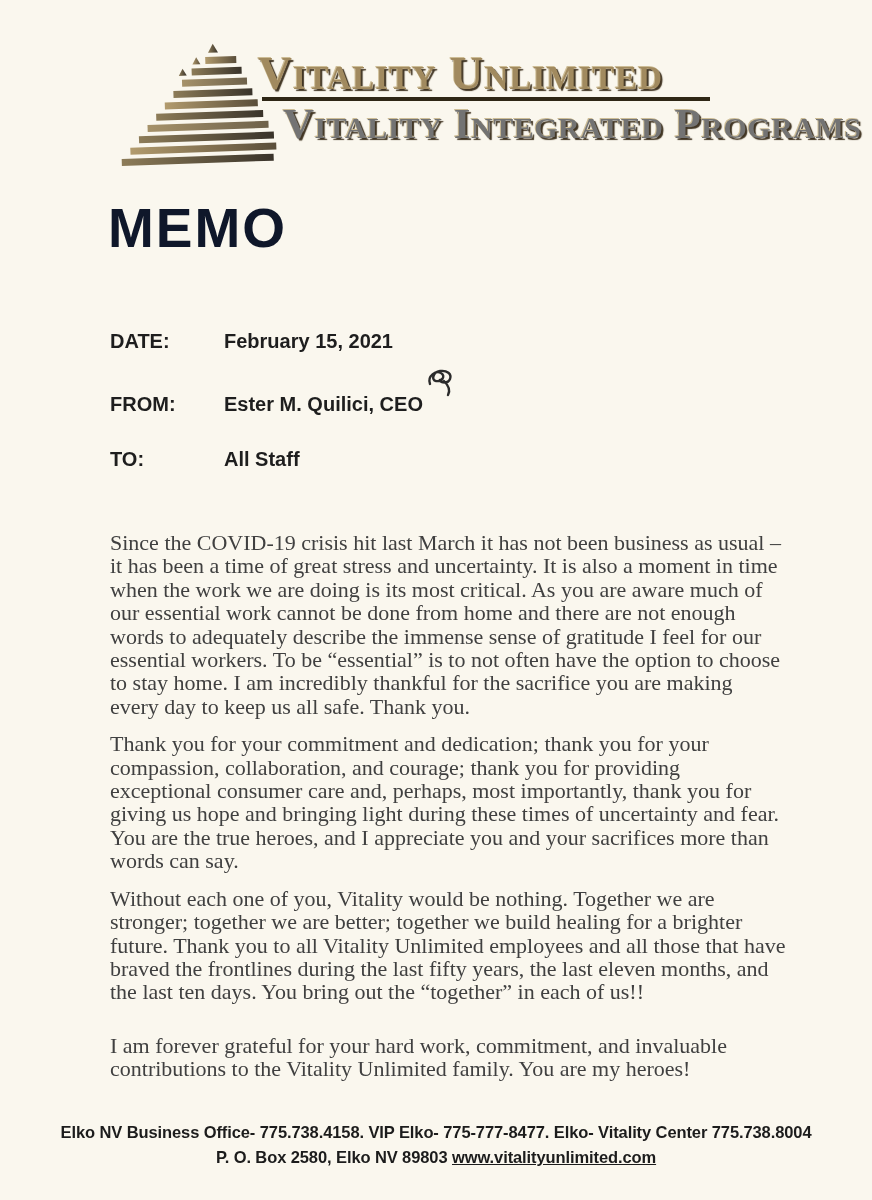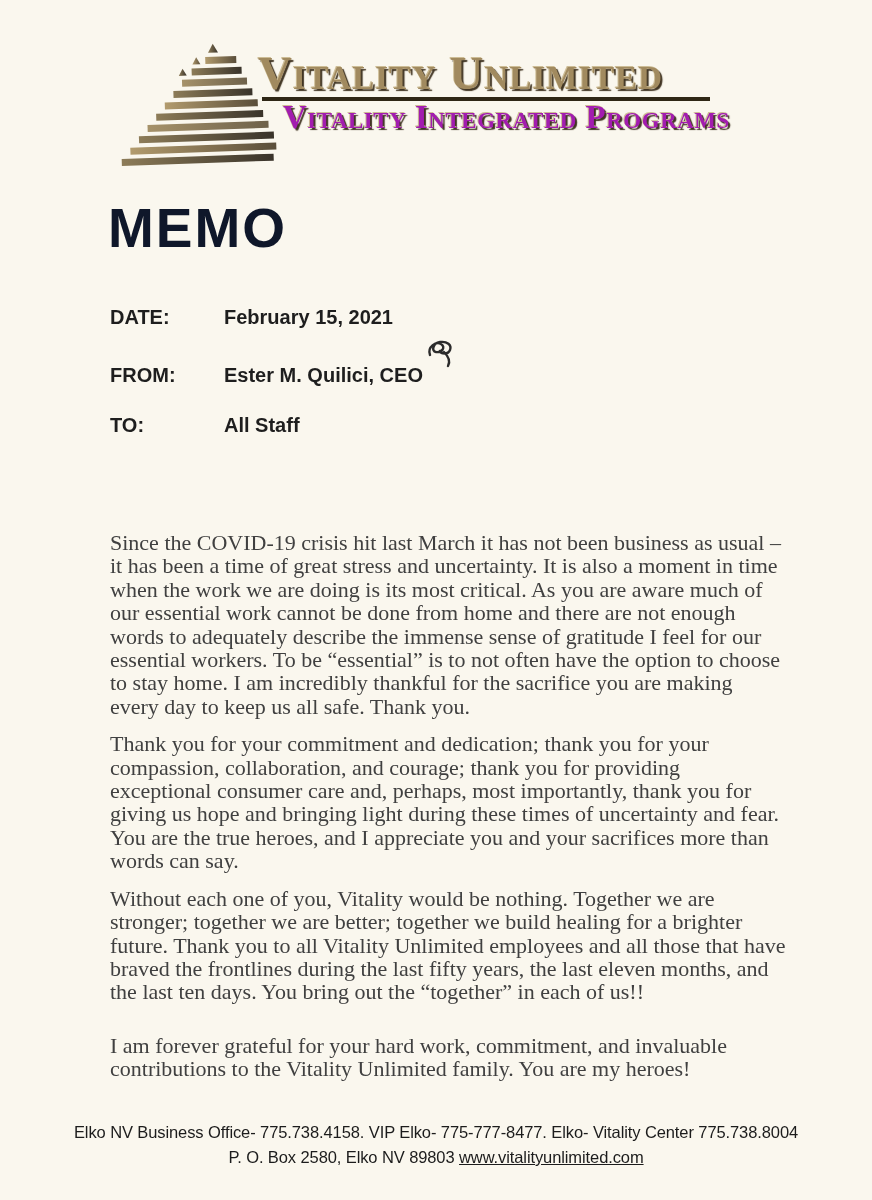--- a/index.html
+++ b/index.html
@@ -18,47 +18,47 @@
     color:#a18a5f; white-space:nowrap;
     text-shadow:-1px -1px 0 #cdbd96, 2px 2px 1px #413523;
   }
   .brand-rule {
     position:absolute; left:262px; top:97px; width:448px; height:4px;
     background:#2f2716;
   }
   .brand-subtitle {
     position:absolute; left:283px; top:99px; width:520px;
     font-family:"Liberation Serif", serif; font-weight:bold;
-    font-variant:small-caps; font-size:33px; letter-spacing:0.5px;
-    color:#a21caf; white-space:nowrap;
+    font-variant:small-caps; font-size:43px; letter-spacing:0.5px;
+    color:#737373; white-space:nowrap;
     text-shadow:-1px -1px 0 #cdbd96, 2px 2px 1px #413523;
   }
 
   
   .memo-title {
     position:absolute; left:108px; top:196px;
     font-size:55px; font-weight:bold; letter-spacing:2px; color:#0f172a;
   }
   .meta { position:absolute; left:110px; top:302px; font-size:20px; font-weight:bold; color:#1e1e1e; }
-  .meta-row { margin-bottom:19px; line-height:31px; white-space:nowrap; }
+  .meta-row { margin-bottom:19px; line-height:31px; white-space:nowrap;margin-top:24px; }
   .meta-label { display:inline-block; width:114px; }
   .scribble { position:relative; top:-13px; left:1px; }
 
   
   .body-text {
     position:absolute; left:110px; top:531px; width:676px;
     font-size:22px; line-height:23.4px; color:#404040;font-family:Liberation Serif, serif;
   }
   .body-text p { margin:0 0 14px 0; }
   .body-text p.gap-after { margin-bottom:30px; }
 
   
   .footer {
     position:absolute; left:0; right:0; top:1120px; text-align:center;
-    font-size:16.5px; line-height:25px; color:#1c1c1c; letter-spacing:-0.1px;
+    font-size:16.5px; line-height:25px; color:#1c1c1c; letter-spacing:-0.1px;font-weight:bold;
   }
   .footer .website { text-decoration:underline;margin-top:40px; }
 </style>
 </head>
 <body>
 
 <div class="page">
 
   <div>
     <svg class="pyramid" width="186" height="132" viewBox="0 0 186 132">

